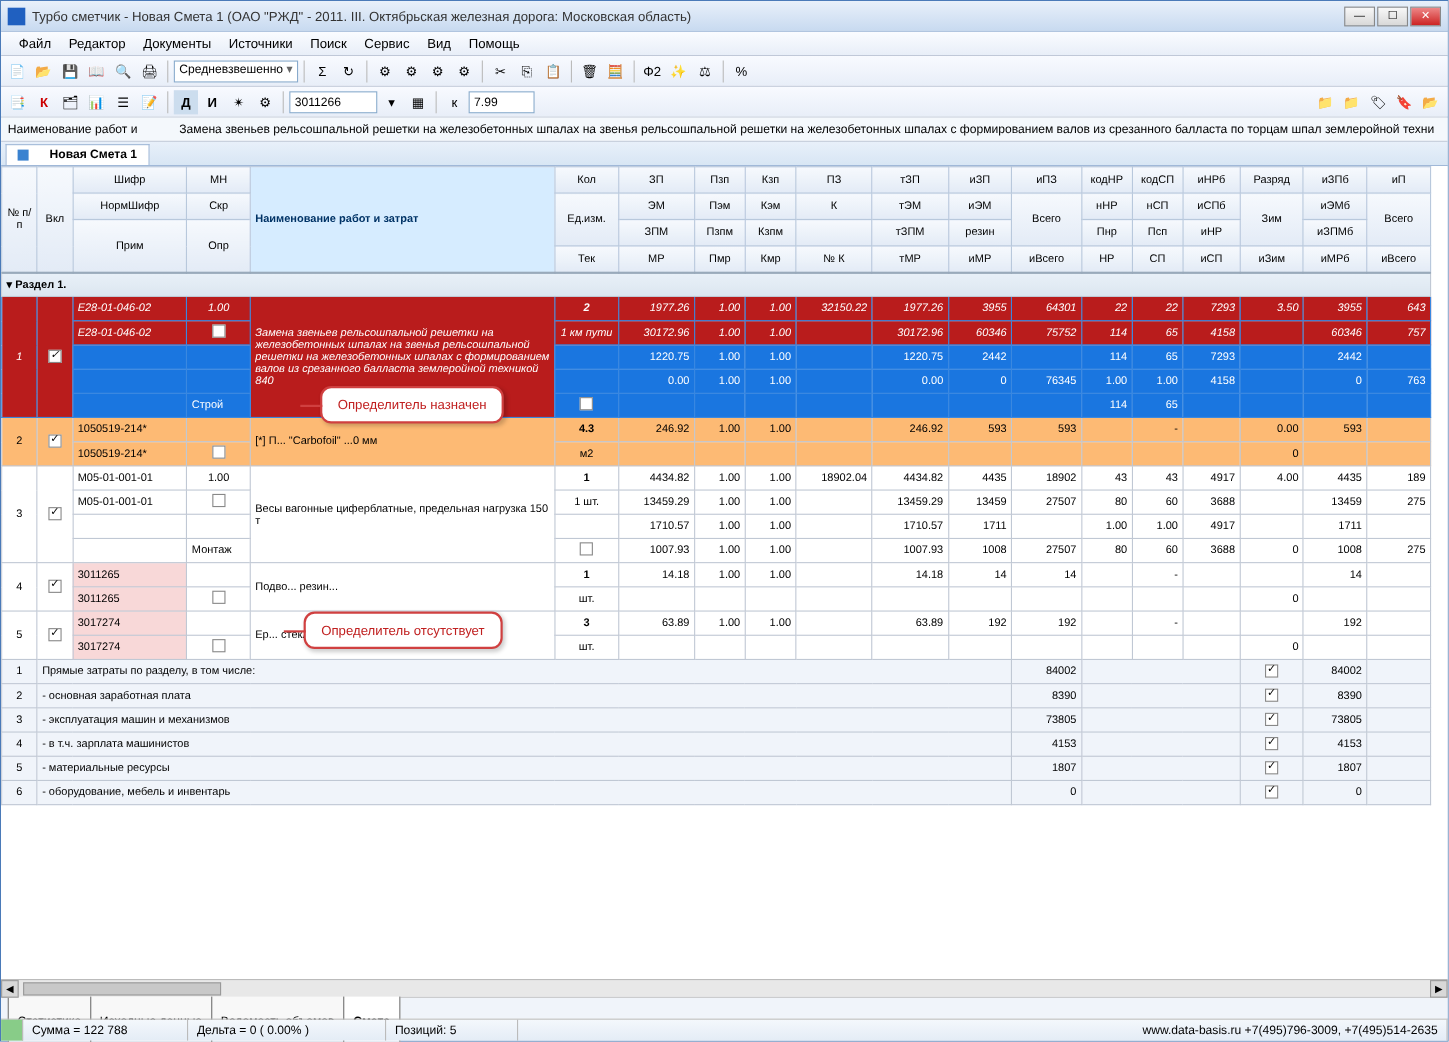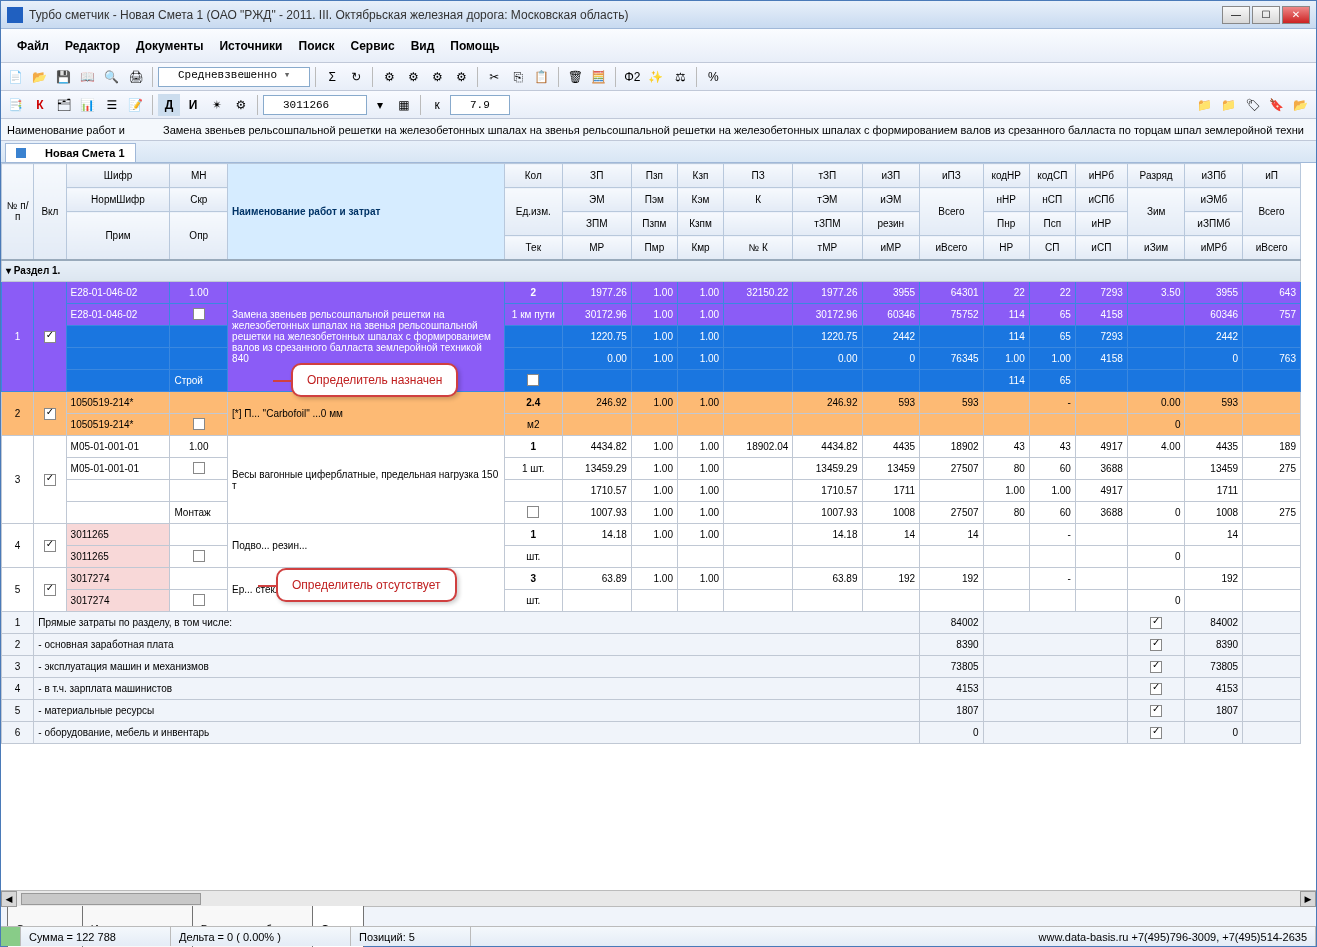--- a/index.html
+++ b/index.html
@@ -4,42 +4,42 @@
 <style>
 * { box-sizing: border-box; margin: 0; padding: 0; }
 body { font-family: Tahoma, Arial, sans-serif; font-size: 11px; background: #f0f0f0; overflow: hidden; }
 .window { width: 1317px; height: 947px; border: 1px solid #4a7ab8; background: #fff; display: flex; flex-direction: column; box-shadow: 0 0 8px rgba(0,0,0,0.3); }
 .titlebar { height: 28px; background: linear-gradient(#e8f0fa, #c8daf0); display: flex; align-items: center; padding: 12px 6px; border-bottom: 1px solid #a0b8d8; }
 .titlebar .icon-app { width:16px; height:16px; background:#2060c0; margin-right:6px; }
 .titlebar .title { flex:1; color:#333; font-size:12px; }
 .titlebar .winbtns { display:flex; gap:2px; }
 .titlebar .winbtn { width:28px; height:18px; background:linear-gradient(#f8f8f8,#d8d8d8); border:1px solid #888; font-size:10px; text-align:center; line-height:16px; }
 .titlebar .winbtn.close { background:linear-gradient(#e88,#c22); color:#fff; }
-.menubar { height:34px; background:linear-gradient(#fafcff,#e8eef8); border-bottom:1px solid #c0c8d8; display:flex; align-items:center; padding:0 8px; font-size:12px;font-weight:bold; }
+.menubar { height:22px; background:linear-gradient(#fafcff,#e8eef8); border-bottom:1px solid #c0c8d8; display:flex; align-items:center; padding:0 8px; font-size:12px; }
 .menubar .mitem { padding:2px 8px; cursor:default; }
 .toolbar { height:28px; background:linear-gradient(#f8faff,#e8eef8); border-bottom:1px solid #c0c8d8; display:flex; align-items:center; padding:0 4px; gap:2px; }
 .toolbar .tbtn { width:22px; height:22px; border:1px solid transparent; display:flex; align-items:center; justify-content:center; font-size:12px; }
 .toolbar .sep { width:1px; height:20px; background:#bbb; margin:0 3px; }
-.toolbar .combo { height:20px; border:1px solid #8ac; background:#fff; font-size:11px; padding:0 19px;font-family:Liberation Mono, monospace; }
+.toolbar .combo { height:20px; border:1px solid #8ac; background:#fff; font-size:11px; padding:0 4px; }
 .toolbar .combo.arrow::after { content:" ▾"; color:#666; }
 .infobar { height:22px; background:#f4f8fc; border-bottom:1px solid #c0c8d8; display:flex; align-items:center; padding:0 6px; font-size:11px; }
 .infobar .lbl { width:156px; }
 .infobar .val { flex:1; white-space:nowrap; overflow:hidden; }
 .tabbar { height:22px; background:linear-gradient(#e8f0fa,#d8e6f4); border-bottom:1px solid #a0b8d8; display:flex; align-items:flex-end; padding:0 4px; }
 .tabbar .tab { padding:3px 10px; background:#fff; border:1px solid #a0b8d8; border-bottom:none; font-size:11px; font-weight:bold; display:flex; align-items:center; gap:19px; }
 .tabbar .tab .tabicon { width:10px; height:10px; background:#3a82d0; }
 .grid-area { flex:1; overflow:auto; position:relative; background:#fff; }
 .grid-header { background:linear-gradient(#f6f9fd,#e3ebf6); border-bottom:2px solid #9ab; }
 .grid-header th { border:1px solid #b8c8dc; font-weight:normal; font-size:10px; padding:2px 4px; text-align:center; background:linear-gradient(#f6f9fd,#e3ebf6); height:24px; }
 .grid-header th.hlbl { background:#d6ecff; font-weight:bold; color:#003366; text-align:left; }
 .grid-body td { border:1px solid #c0c8d4; font-size:10px; padding:2px 4px; text-align:right; height:22px; background:#fff; }
 .grid-body td.left { text-align:left; }
 .grid-body td.center { text-align:center; }
 .grid-body tr.section td { background:linear-gradient(#e8f0f8,#dce6f0); font-weight:bold; text-align:left; }
-.grid-body tr.hl td { background:#8b5cf6; color:#fff; border-color:#3a88e0; }
+.grid-body tr.hl td { background:#b91c1c; color:#fff; border-color:#3a88e0;font-style:italic; }
 .grid-body tr.hl2 td { background:#1a76e0; color:#fff; border-color:#3a88e0; }
 .grid-body tr.lilac td { background:#fdba74; }
 .grid-body tr.pink td.code { background:#f8d8d8; }
 .grid-body tr.totals td { background:#f0f4fa; }
 .grid-body td .chk { width:12px; height:12px; border:1px solid #888; background:#fff; display:inline-block; }
 .grid-body td .chk.on::after { content:"✓"; font-size:10px; color:#000; position:relative; top:-3px; }
 .callout { position:absolute; background:#fff; border:2px solid #d04040; border-radius:10px; padding:8px 14px; font-size:12px; color:#c02020; box-shadow:2px 2px 4px rgba(0,0,0,0.2); }
 .callout::before { content:""; position:absolute; left:-20px; top:50%; width:20px; height:2px; background:#d04040; }
 .bottom-tabs { height:20px; background:#f0f4fa; border-top:1px solid #bbb; display:flex; align-items:center; padding:0 6px; font-size:11px; }
 .bottom-tabs .btab { padding:18px 8px; border:1px solid #737373; background:#f8f8f8; margin-right:-1px;margin-top:24px; }
@@ -115,21 +115,21 @@
     <div class="tbtn">🗂</div>
     <div class="tbtn">📊</div>
     <div class="tbtn">☰</div>
     <div class="tbtn">📝</div>
     <div class="sep"></div>
     <div class="tbtn" style="background:#cde;font-weight:bold;">Д</div>
     <div class="tbtn" style="font-weight:bold;">И</div>
     <div class="tbtn">✴</div>
     <div class="tbtn">⚙</div>
     <div class="sep"></div>
-    <input class="combo" style="width: 104px;" value="3011266">
+    <input class="combo" style="width: 80px;" value="3011266">
     <div class="tbtn">▾</div>
     <div class="tbtn">▦</div>
     <div class="sep"></div>
     <div class="tbtn">к</div>
     <input class="combo" style="width: 60px;" value="7.99">
     <div style="flex:1"></div>
     <div class="tbtn">📁</div>
     <div class="tbtn">📁</div>
     <div class="tbtn">🏷</div>
     <div class="tbtn">🔖</div>
@@ -338,21 +338,21 @@
             <td></td>
             <td></td>
             <td></td>
           </tr>
           <tr class="lilac">
             <td rowspan="2" class="center">2</td>
         <td rowspan="2" class="center"><span class="chk on"></span></td>
         <td class="left code">1050519-214*</td>
         <td class="center"></td>
         <td rowspan="2" class="left">[*] П... "Carbofoil" ...0 мм</td>
-        <td class="center"><b>2.4</b></td>
+        <td class="center"><b>4.3</b></td>
             <td>246.92</td>
             <td>1.00</td>
             <td>1.00</td>
             <td></td>
             <td>246.92</td>
             <td>593</td>
             <td>593</td>
             <td></td>
             <td>-</td>
             <td></td>

